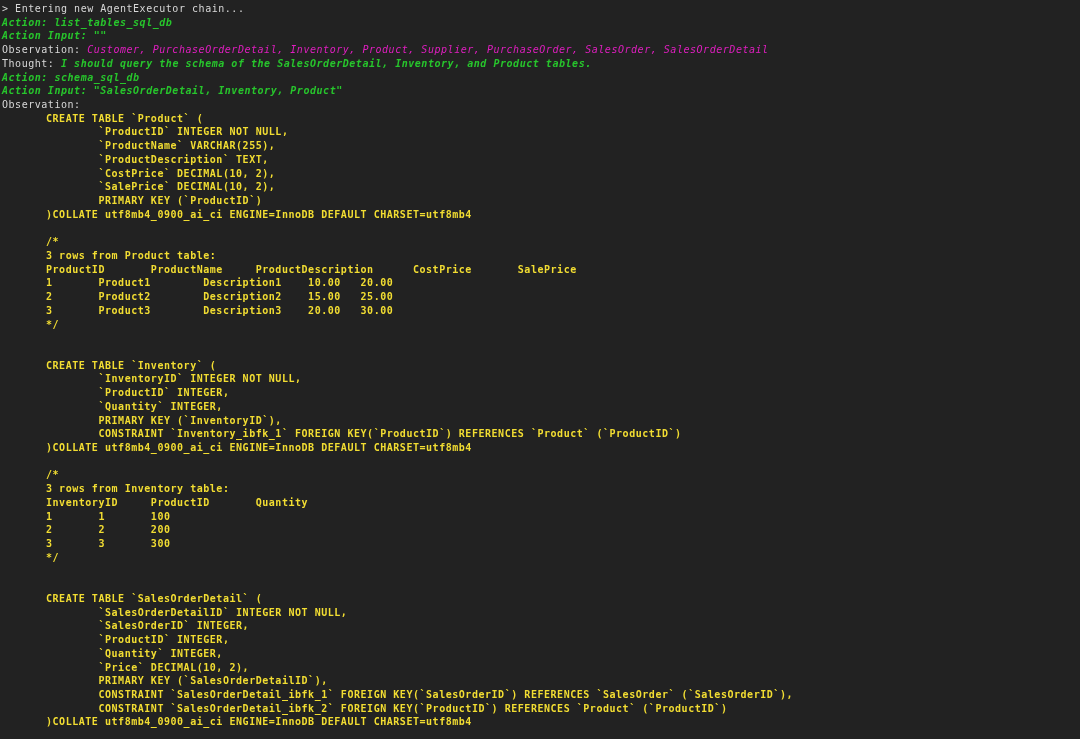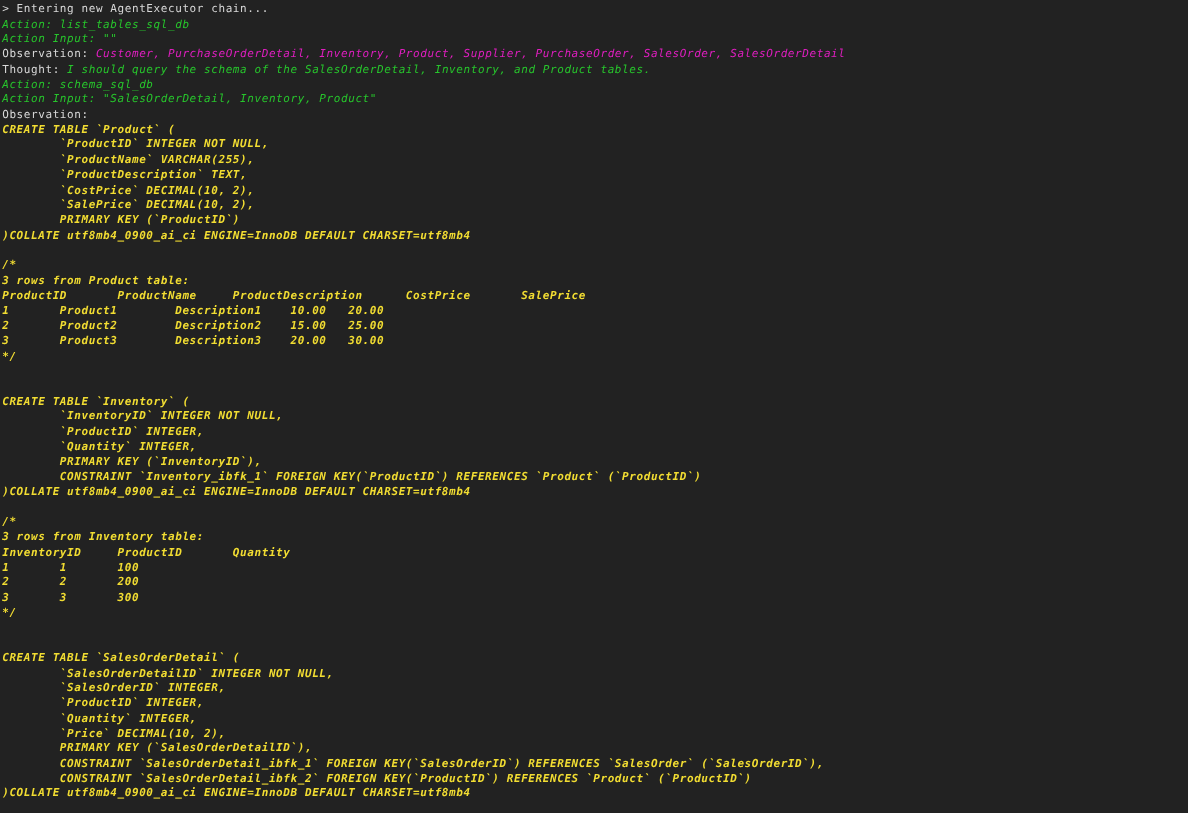--- a/index.html
+++ b/index.html
@@ -21,21 +21,21 @@
     letter-spacing: 0px;
     white-space: pre;
   }
   .line {
     white-space: pre;
     height: 13.72px;
     line-height: 13.72px;
   }
   
   .c-plain   { color: #d8d8d8; font-style: normal; font-weight: normal; }
-  .c-green   { color: #27c52c; font-style: italic; font-weight: normal; }
+  .c-green   { color: #27c52c; font-style: italic; font-weight: bold; }
   .c-magenta { color: #e01ec0; font-style: italic; font-weight: normal; }
-  .c-yellow  { color: #f2dd32; font-style: italic; font-weight: bold; }
+  .c-yellow  { color: #f2dd32; font-weight: bold; margin-left: 44px; }
   .c-blank   { color: transparent; }
 </style>
 </head>
 <body>
 
 <div id="terminal" style="letter-spacing: 0.532px;"><div class="line"><span class="c-plain">&gt; Entering new AgentExecutor chain...</span></div><div class="line"><span class="c-green">Action: list_tables_sql_db</span></div><div class="line"><span class="c-green">Action Input: ""</span></div><div class="line"><span class="c-plain">Observation: </span><span class="c-magenta">Customer, PurchaseOrderDetail, Inventory, Product, Supplier, PurchaseOrder, SalesOrder, SalesOrderDetail</span></div><div class="line"><span class="c-plain">Thought: </span><span class="c-green">I should query the schema of the SalesOrderDetail, Inventory, and Product tables.</span></div><div class="line"><span class="c-green">Action: schema_sql_db</span></div><div class="line"><span class="c-green">Action Input: "SalesOrderDetail, Inventory, Product"</span></div><div class="line"><span class="c-plain">Observation:</span></div><div class="line"><span class="c-yellow">CREATE TABLE `Product` (</span></div><div class="line"><span class="c-yellow">        `ProductID` INTEGER NOT NULL,</span></div><div class="line"><span class="c-yellow">        `ProductName` VARCHAR(255),</span></div><div class="line"><span class="c-yellow">        `ProductDescription` TEXT,</span></div><div class="line"><span class="c-yellow">        `CostPrice` DECIMAL(10, 2),</span></div><div class="line"><span class="c-yellow">        `SalePrice` DECIMAL(10, 2),</span></div><div class="line"><span class="c-yellow">        PRIMARY KEY (`ProductID`)</span></div><div class="line"><span class="c-yellow">)COLLATE utf8mb4_0900_ai_ci ENGINE=InnoDB DEFAULT CHARSET=utf8mb4</span></div><div class="line"><span class="c-blank"></span></div><div class="line"><span class="c-yellow">/*</span></div><div class="line"><span class="c-yellow">3 rows from Product table:</span></div><div class="line"><span class="c-yellow">ProductID       ProductName     ProductDescription      CostPrice       SalePrice</span></div><div class="line"><span class="c-yellow">1       Product1        Description1    10.00   20.00</span></div><div class="line"><span class="c-yellow">2       Product2        Description2    15.00   25.00</span></div><div class="line"><span class="c-yellow">3       Product3        Description3    20.00   30.00</span></div><div class="line"><span class="c-yellow">*/</span></div><div class="line"><span class="c-blank"></span></div><div class="line"><span class="c-blank"></span></div><div class="line"><span class="c-yellow">CREATE TABLE `Inventory` (</span></div><div class="line"><span class="c-yellow">        `InventoryID` INTEGER NOT NULL,</span></div><div class="line"><span class="c-yellow">        `ProductID` INTEGER,</span></div><div class="line"><span class="c-yellow">        `Quantity` INTEGER,</span></div><div class="line"><span class="c-yellow">        PRIMARY KEY (`InventoryID`),</span></div><div class="line"><span class="c-yellow">        CONSTRAINT `Inventory_ibfk_1` FOREIGN KEY(`ProductID`) REFERENCES `Product` (`ProductID`)</span></div><div class="line"><span class="c-yellow">)COLLATE utf8mb4_0900_ai_ci ENGINE=InnoDB DEFAULT CHARSET=utf8mb4</span></div><div class="line"><span class="c-blank"></span></div><div class="line"><span class="c-yellow">/*</span></div><div class="line"><span class="c-yellow">3 rows from Inventory table:</span></div><div class="line"><span class="c-yellow">InventoryID     ProductID       Quantity</span></div><div class="line"><span class="c-yellow">1       1       100</span></div><div class="line"><span class="c-yellow">2       2       200</span></div><div class="line"><span class="c-yellow">3       3       300</span></div><div class="line"><span class="c-yellow">*/</span></div><div class="line"><span class="c-blank"></span></div><div class="line"><span class="c-blank"></span></div><div class="line"><span class="c-yellow">CREATE TABLE `SalesOrderDetail` (</span></div><div class="line"><span class="c-yellow">        `SalesOrderDetailID` INTEGER NOT NULL,</span></div><div class="line"><span class="c-yellow">        `SalesOrderID` INTEGER,</span></div><div class="line"><span class="c-yellow">        `ProductID` INTEGER,</span></div><div class="line"><span class="c-yellow">        `Quantity` INTEGER,</span></div><div class="line"><span class="c-yellow">        `Price` DECIMAL(10, 2),</span></div><div class="line"><span class="c-yellow">        PRIMARY KEY (`SalesOrderDetailID`),</span></div><div class="line"><span class="c-yellow">        CONSTRAINT `SalesOrderDetail_ibfk_1` FOREIGN KEY(`SalesOrderID`) REFERENCES `SalesOrder` (`SalesOrderID`),</span></div><div class="line"><span class="c-yellow">        CONSTRAINT `SalesOrderDetail_ibfk_2` FOREIGN KEY(`ProductID`) REFERENCES `Product` (`ProductID`)</span></div><div class="line"><span class="c-yellow">)COLLATE utf8mb4_0900_ai_ci ENGINE=InnoDB DEFAULT CHARSET=utf8mb4</span></div></div>
 
 </body></html>

